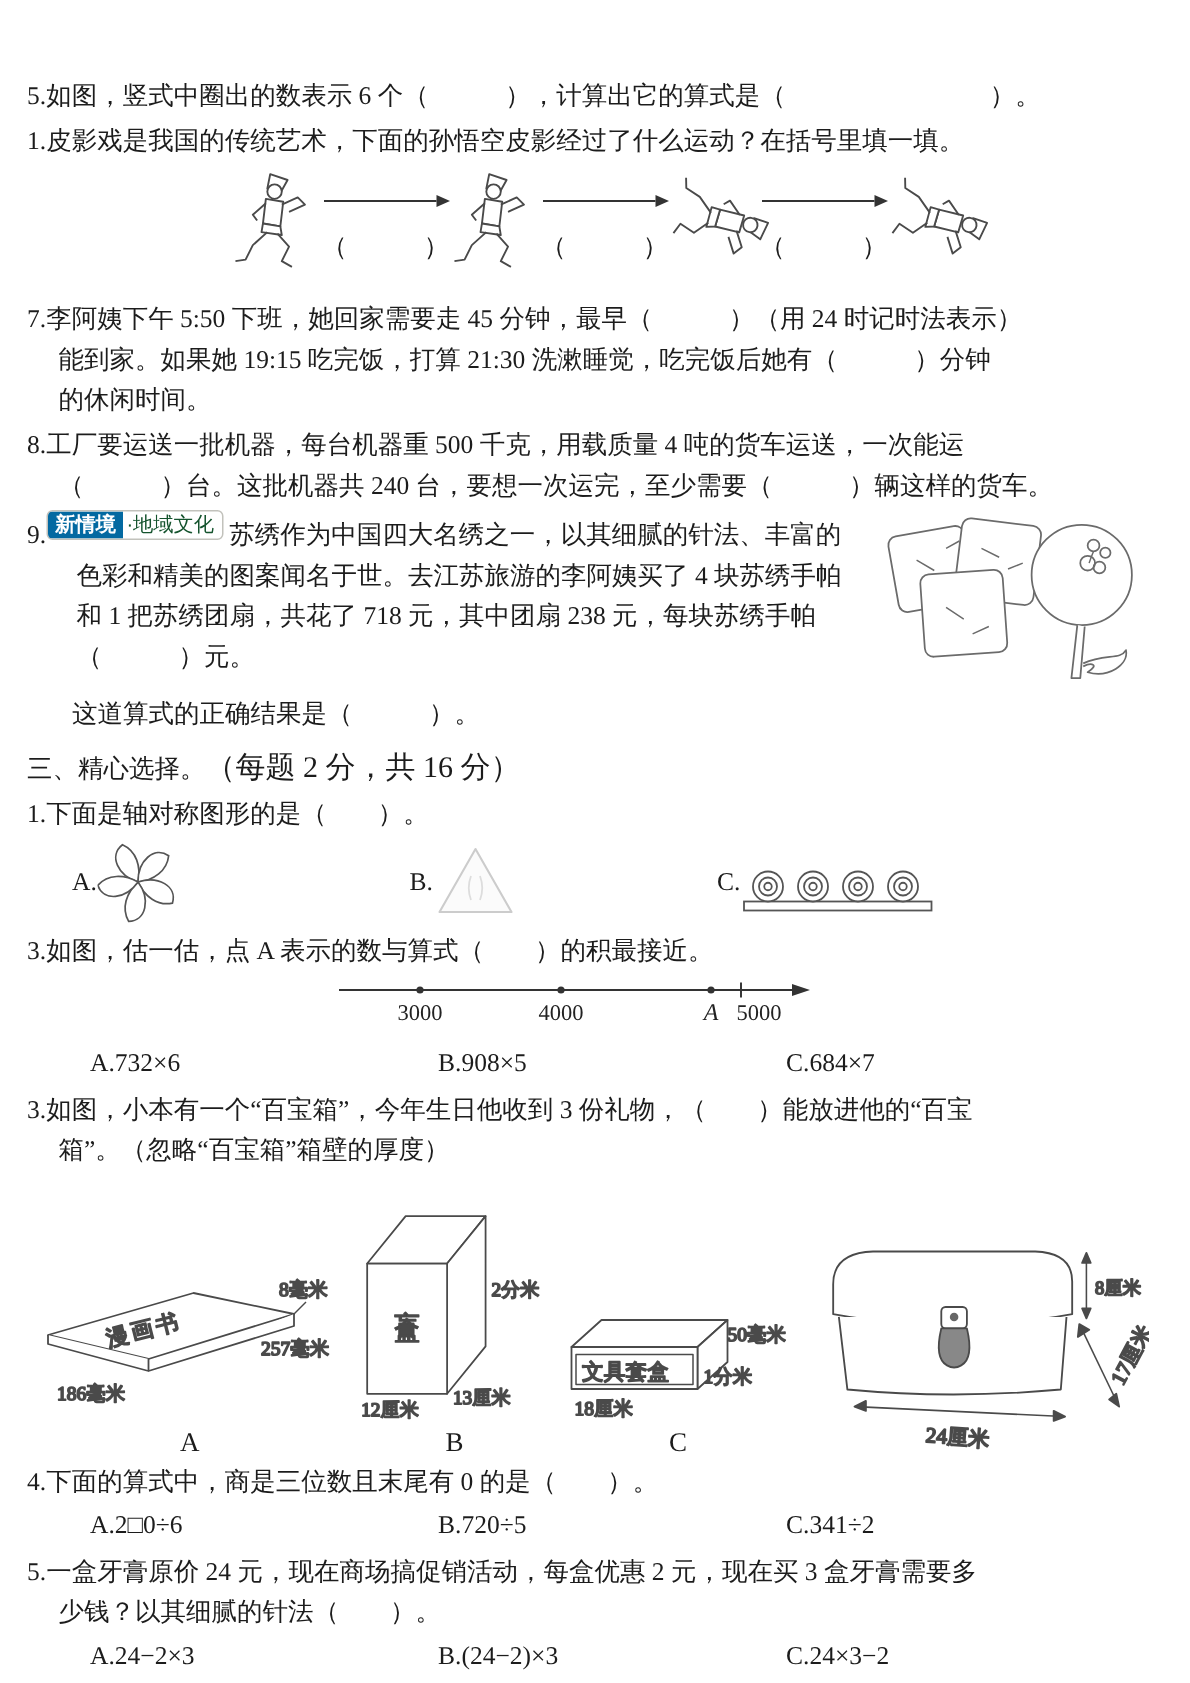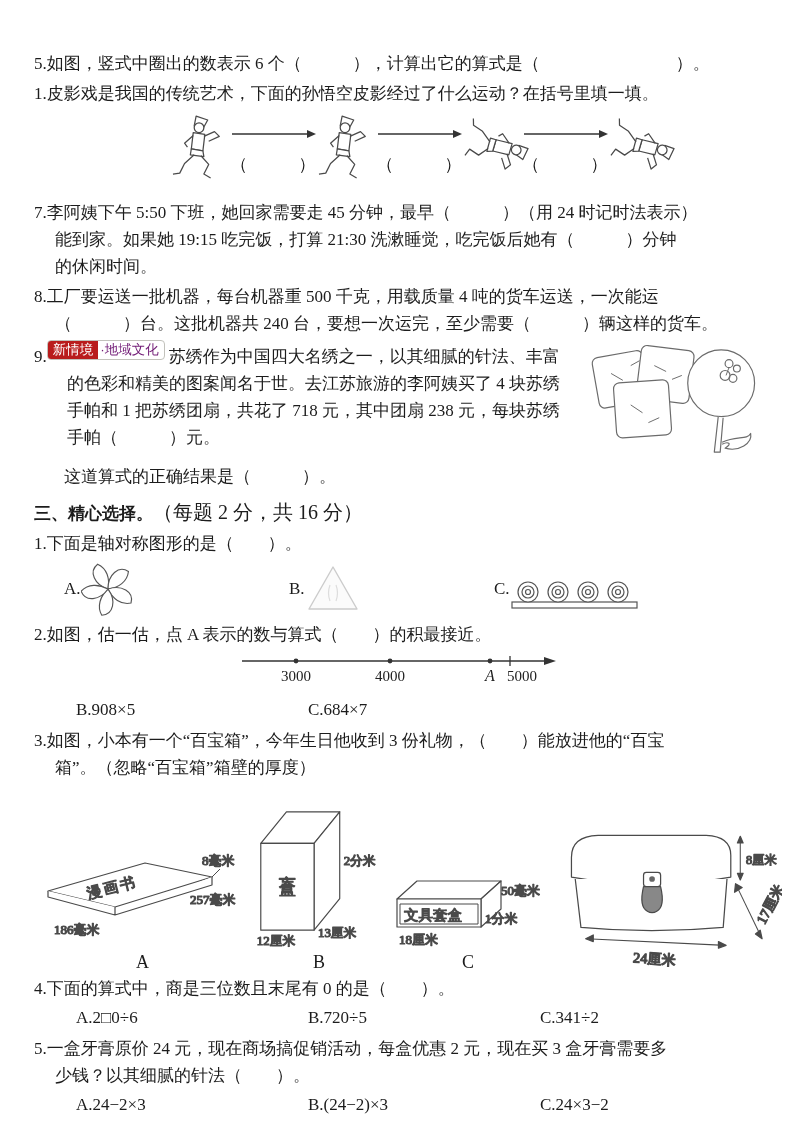--- a/index.html
+++ b/index.html
@@ -6,48 +6,48 @@
   .page{
     position:relative;
     width:793px;height:1122px;
     margin:0 auto;
     background:#ffffff;
     color:#1c1c1c;
     font-family:"Liberation Serif","DejaVu Serif",serif;
     font-size:17px;
     line-height:27px;
     box-sizing:border-box;
-    padding:50px 38px 0 34px;
+    padding:50px 38px 0 18px;
     overflow:hidden;
   }
   .qline{white-space:nowrap;}
   .cont{padding-left:21px;}
   .cont-wide{padding-left:30px;font-family:Liberation Mono, monospace;}
   .qblock{margin-bottom:3px;}
 
   
   .puppet-row{display:flex;align-items:center;margin:6px 0 8px 138px;}
   .puppet{flex:0 0 auto;}
   .puppet-rot svg{transform:rotate(97deg) translateY(-4px);}
   .connector{display:flex;flex-direction:column;align-items:center;margin:0 2px;}
   .connector .blank{line-height:22px;margin-top:14px;}
 
   
   .q9wrap{margin-left:33px;text-indent:-33px;margin-bottom:4px;}
   .q9wrap .q9img{float:right;width:185px;height:116px;margin:2px -10px 2px 8px;text-indent:0;}
   .badge{display:inline-block;text-indent:0;font-family:"Liberation Sans","DejaVu Sans",sans-serif;
     font-size:13.5px;line-height:18px;vertical-align:2px;border:1px solid #c2c2bc;border-radius:4px;
     overflow:hidden;white-space:nowrap;margin-right:4px;}
-  .badge .seg-dark{display:inline-block;background:#b91c1c;color:#ffffff;padding:0 5px;}
-  .badge .seg-light{display:inline-block;color:#701a75;padding:0 5px 0 2px;}
+  .badge .seg-dark{display:inline-block;background:#0369a1;color:#ffffff;padding:0 5px;font-weight:bold;}
+  .badge .seg-light{display:inline-block;color:#14532d;padding:0 5px 0 2px;}
   .clear{clear:both;}
 
   
   .sec-hdr{margin:8px 0 3px 0;}
-  .sec-hdr .t{font-family:"Liberation Sans","DejaVu Sans",sans-serif;font-weight:bold;text-align:right;}
+  .sec-hdr .t{font-family:"Liberation Sans","DejaVu Sans",sans-serif;font-weight:normal;text-align:right;}
   .sec-hdr .s{font-size:20px;}
 
   
   .opt-row{display:flex;align-items:center;padding-left:30px;margin:2px 0 4px 0;}
   .opt-col-a{flex:0 0 225px;display:flex;align-items:center;}
   .opt-col-b{flex:0 0 205px;display:flex;align-items:center;}
   .opt-col-c{flex:1 1 auto;display:flex;align-items:center;}
   .txt-opt-row{display:grid;grid-template-columns:232px 232px auto;padding-left:42px;margin:2px 0 4px 0;}
 
   
@@ -221,36 +221,37 @@
             <circle cx="77" cy="27" r="6"></circle>
             <circle cx="77" cy="27" r="2.5"></circle>
           <circle cx="107" cy="27" r="10" fill="#fff"></circle>
             <circle cx="107" cy="27" r="6"></circle>
             <circle cx="107" cy="27" r="2.5"></circle>
         </g>
       </svg>
     </span>
   </div>
 
-  <div class="qline">2.如图，估一估，点 A 表示的数与算式（　　）的积最接近。</div>
+  <div class="qline">3.如图，估一估，点 A 表示的数与算式（　　）的积最接近。</div>
   <div class="numberline-wrap">
     <svg width="320" height="36" viewBox="0 0 320 36">
       <line x1="4" y1="11" x2="306" y2="11" stroke="#333" stroke-width="1.3"></line>
       <polygon points="306,7 318,11 306,15" fill="#333"></polygon>
       <circle cx="58" cy="11" r="2.4" fill="#333"></circle>
       <circle cx="152" cy="11" r="2.4" fill="#333"></circle>
       <circle cx="252" cy="11" r="2.4" fill="#333"></circle>
       <line x1="272" y1="6" x2="272" y2="16" stroke="#333" stroke-width="1.3"></line>
       <text x="58" y="31" font-size="15" text-anchor="middle">3000</text>
       <text x="152" y="31" font-size="15" text-anchor="middle">4000</text>
       <text x="252" y="31" font-size="16" text-anchor="middle" font-style="italic">A</text>
       <text x="284" y="31" font-size="15" text-anchor="middle">5000</text>
     </svg>
   </div>
   <div class="txt-opt-row">
+    <span>A.732×6</span>
     <span>B.908×5</span>
     <span>C.684×7</span>
   </div>
 
   <div class="qline">3.如图，小本有一个“百宝箱”，今年生日他收到 3 份礼物，（　　）能放进他的“百宝</div>
   <div class="qline cont">箱”。（忽略“百宝箱”箱壁的厚度）</div>
 
   <div class="figs-row">
 
     <div class="fig-cell" style="width:205px">

